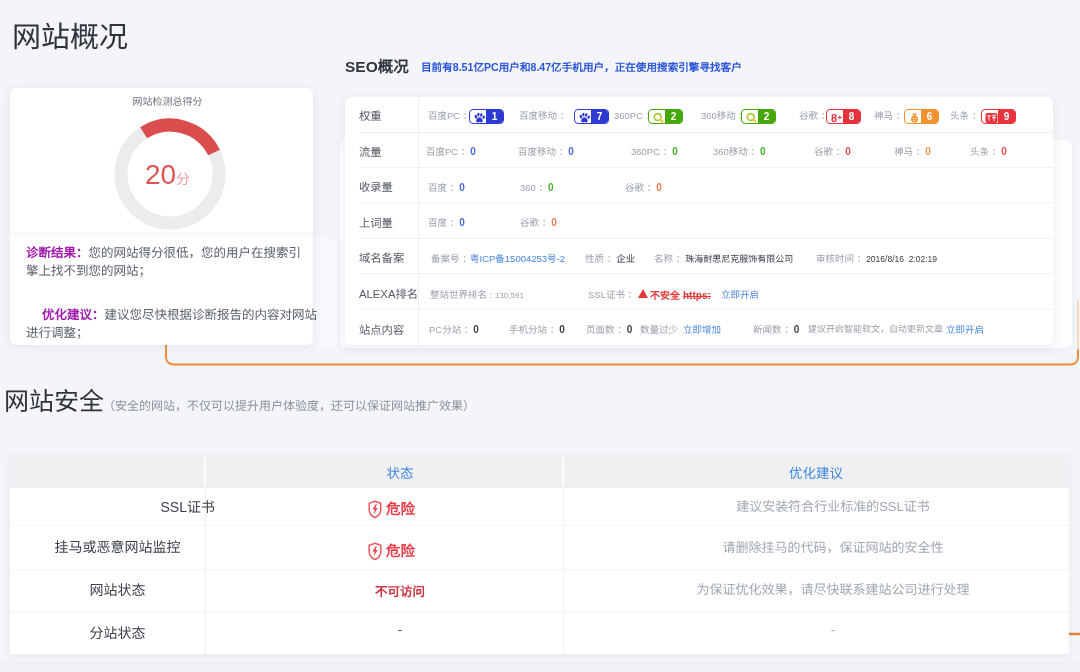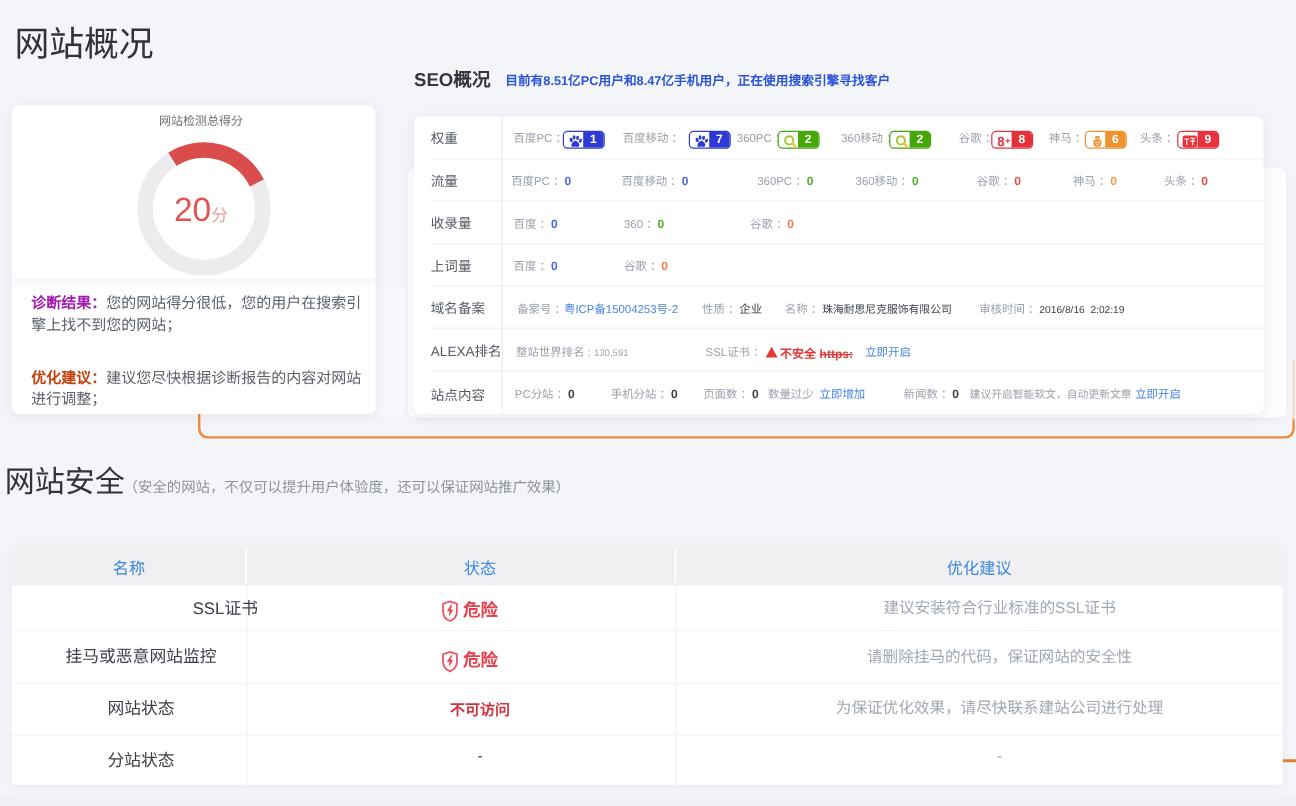--- a/index.html
+++ b/index.html
@@ -43,21 +43,21 @@
 </svg>
 <div class="abs" style="left:10px; top:158px; width:315px; height:34px; line-height:34px; text-align:center; white-space:nowrap;">
   <span style="font-size:28px; color:#e05454;">20</span><span style="font-size:14px; color:#ec9d9d;">分</span>
 </div>
 <div class="abs" style="left:10px; top:232px; width:303px; height:8px; background:linear-gradient(to bottom, rgba(120,130,155,0.07), rgba(120,130,155,0));"></div>
 
 <div class="abs" style="left:26px; top:244px; width:300px; font-size:12.5px; line-height:18px; color:#5b616b; white-space:nowrap;">
   <span style="color:#a21caf; font-weight:bold;">诊断结果：</span>您的网站得分很低，您的用户在搜索引<br>擎上找不到您的网站；
 </div>
 <div class="abs" style="left:26px; top:305.5px; width:300px; font-size:12.5px; line-height:18px; color:#5b616b; white-space:nowrap;">
-  <span style="color:#c2410c; font-weight:bold;">优化建议：</span>建议您尽快根据诊断报告的内容对网站<br>进行调整；
+  <span style="color:#a21caf; font-weight:bold;margin-left:16px;">优化建议：</span>建议您尽快根据诊断报告的内容对网站<br>进行调整；
 </div>
 
 <div class="abs" style="left:345px; top:53.5px; font-size:15.5px; font-weight:bold; color:#33363c;">SEO概况</div>
 <div class="abs" style="left:421px; top:58.5px; font-size:10.6px; font-weight:bold; color:#2b55d8;">目前有8.51亿PC用户和8.47亿手机用户，正在使用搜索引擎寻找客户</div>
 
 <div class="card" id="seocard" style="left:345px; top:97px; width:708px; height:248px; box-shadow:0 2px 10px rgba(80,90,110,0.10);"></div>
 
 <svg class="abs" style="left:0; top:0; pointer-events:none;" width="1080" height="672">
   <g stroke="#f0f1f3" stroke-width="1">
     <line x1="360" y1="132.5" x2="1053" y2="132.5"></line>
@@ -192,21 +192,20 @@
 <div class="lbl" style="left:753px; top:322px;">新闻数 ：<b style="color:#3c4048;">0</b></div>
 <div class="lbl" style="left:808px; top:322px; font-size:9px;">建议开启智能软文，自动更新文章</div>
 <div class="lbl" style="left:946px; top:322px; color:#4a87e2;">立即开启</div>
 
 <div class="abs" style="left:4px; top:381px; font-size:25px; color:#30333a;">网站安全</div>
 <div class="abs" style="left:103px; top:399.5px; font-size:12px; line-height:13px; color:#8d939c;">（安全的网站，不仅可以提升用户体验度，还可以保证网站推广效果）</div>
 
 <div class="abs" style="left:10px; top:455px; width:1059px; height:199px; background:#fff; box-shadow:0 2px 8px rgba(80,90,110,0.07);">
   <div class="abs" style="left:0; top:0; width:1059px; height:33px; background:#f0f0f2;"></div>
 
-  <div class="abs" style="left:0; top:6.5px; width:195px; text-align:center; font-size:13.5px; color:#3e87da;">名称</div>
   <div class="abs" style="left:195px; top:6.5px; width:390px; text-align:center; font-size:13.5px; color:#3e87da;">状态</div>
   <div class="abs" style="left:553px; top:6.5px; width:506px; text-align:center; font-size:13.5px; color:#3e87da;">优化建议</div>
 
   <div class="abs" style="left:195px; top:0; width:1px; height:199px; background:#eef0f3;"></div>
   <div class="abs" style="left:553px; top:0; width:1px; height:199px; background:#eef0f3;"></div>
   <div class="abs" style="left:194px; top:2px; width:2px; height:29px; background:#fdfdfd;"></div>
   <div class="abs" style="left:552px; top:2px; width:2px; height:29px; background:#fdfdfd;"></div>
 
   <div class="abs" style="left:0; top:70px; width:1059px; height:1px; background:#f3f4f6;"></div>
   <div class="abs" style="left:0; top:114px; width:1059px; height:1px; background:#f3f4f6;"></div>

